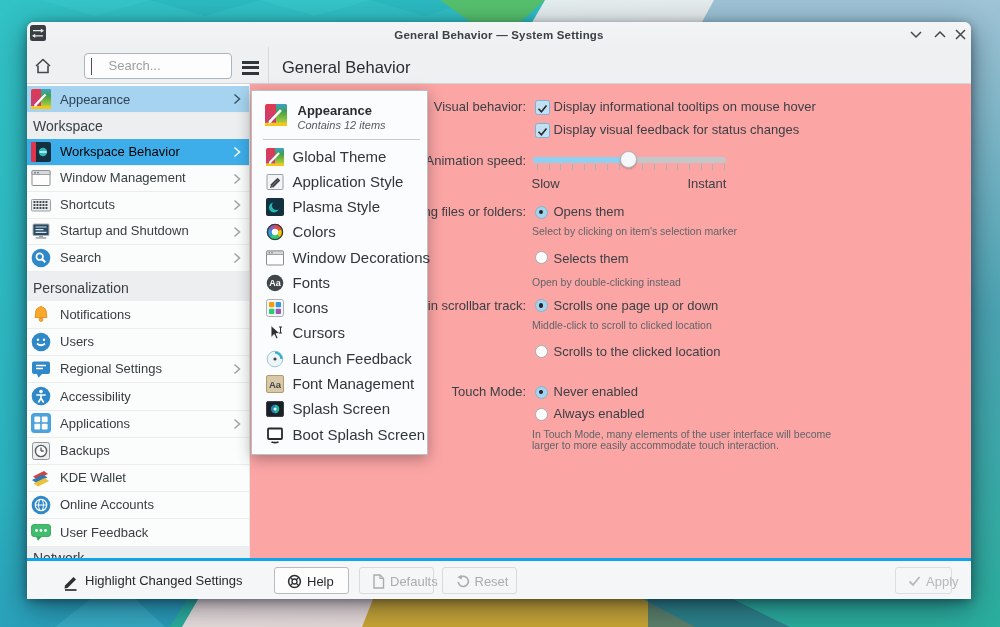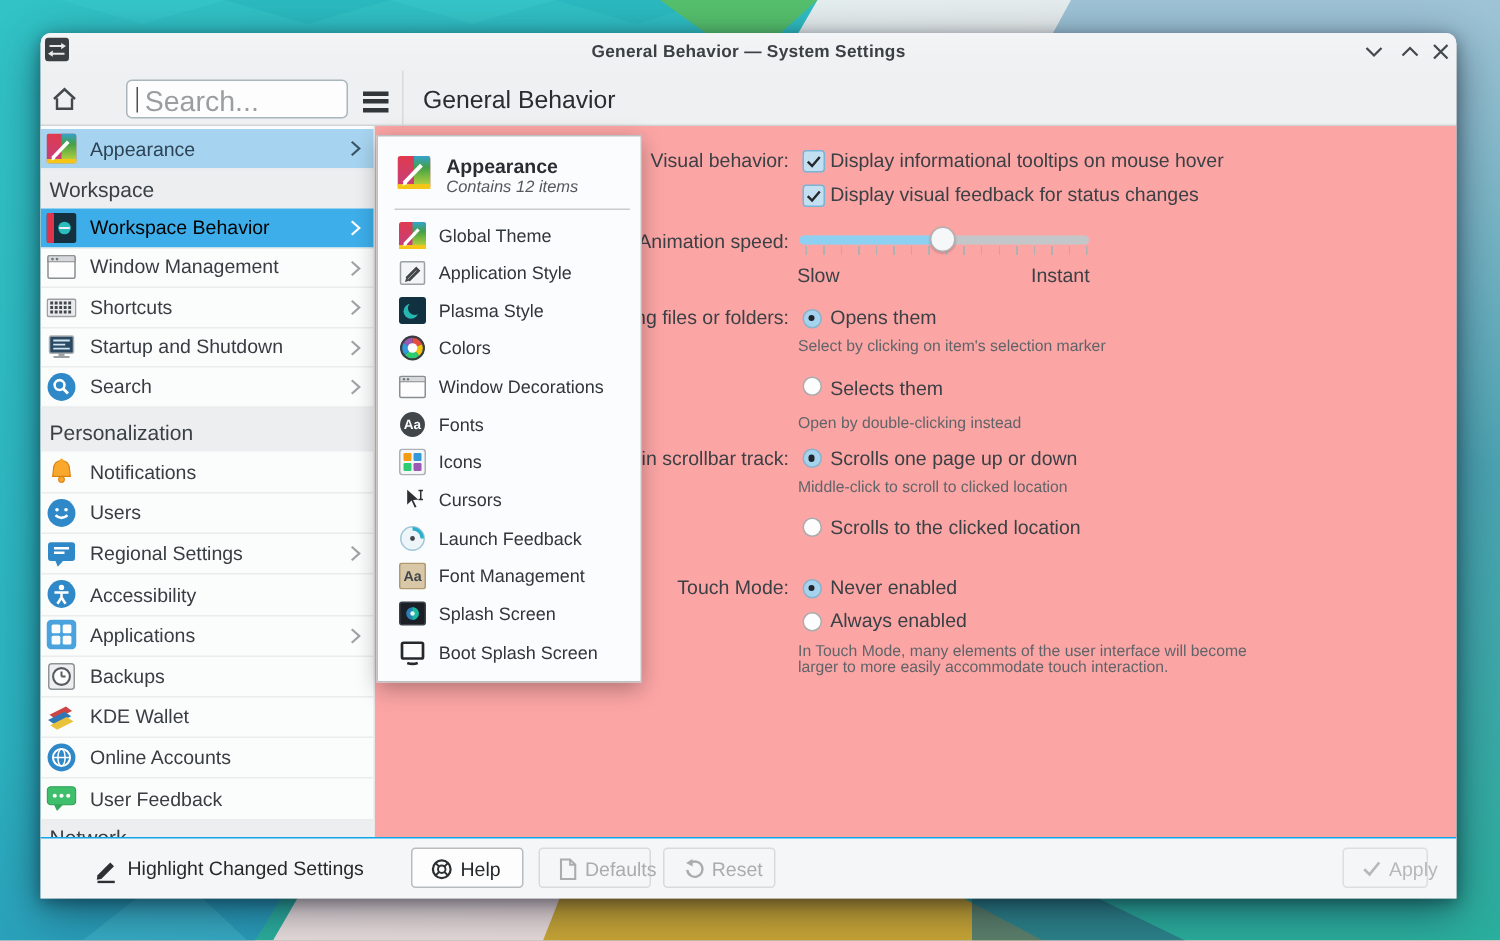--- a/index.html
+++ b/index.html
@@ -14,21 +14,21 @@
 }
 
 #titlebar { position:absolute; left:0; top:0; width:944px; height:25px; background:linear-gradient(#f3f4f5,#eff0f1); }
 #title { position:absolute; left:0; right:0; top:0; height:25px; line-height:27px; text-align:center; font-size:11.5px; font-weight:600; letter-spacing:0.2px; color:#3b4045; }
 #appicon { position:absolute; left:3px; top:3px; width:16px; height:16px; }
 .winbtn { position:absolute; top:7px; }
 
 #toolbar { position:absolute; left:0; top:25px; width:944px; height:36px; background:#eff0f1; }
 #homebtn { position:absolute; left:7px; top:10px; width:18px; height:18px; }
 #searchbox { position:absolute; left:56.5px; top:5.5px; width:148px; height:26px; background:#fdfdfd; border:1px solid #a9b6bd; border-radius:4px; }
-#searchbox span { position:absolute; left:12px; top:4.5px; font-size:19px; color:#9b9ea0; }
+#searchbox span { position:absolute; left:24px; top:4.5px; font-size:13px; color:#9b9ea0; }
 #searchbox i { position:absolute; left:6.5px; top:4px; width:1.2px; height:17px; background:#4a4f53; }
 #burger { position:absolute; left:215px; top:13.5px; width:16.5px; height:15px; }
 #burger div { position:absolute; left:0; width:16.5px; height:3.2px; background:#31363b; }
 #vsep { position:absolute; left:241px; top:25px; width:1px; height:36px; background:#d8dadb; }
 #pagetitle { position:absolute; left:255px; top:25px; height:36px; line-height:41px; font-size:16.5px; font-weight:400; color:#292d31; }
 #hsep { position:absolute; left:0; top:61px; width:944px; height:1px; background:#d2d4d6; }
 
 #sidebar { position:absolute; left:0; top:62px; width:223px; height:474px; background:#fbfcfc; overflow:hidden; border-right:1px solid #e4e6e7; }
 .row { position:absolute; left:0; width:223px; }
 .row .ic { position:absolute; left:4px; width:20px; height:20px; }
@@ -41,24 +41,24 @@
 #content { position:absolute; left:223px; top:62px; width:721px; height:474px; background:#fca5a5; }
 .flabel { position:absolute; font-size:13px; color:#3b4045; text-align:right; white-space:nowrap; }
 .ctext  { position:absolute; left:303.5px; font-size:13px; color:#3b4045; white-space:nowrap; }
 .stext  { position:absolute; left:282px; font-size:10.5px; color:#606468; white-space:nowrap; }
 .cb { position:absolute; left:284.5px; width:15px; height:15px; border:1px solid #79b3d5; background:#c3e0f2; border-radius:2.5px; }
 .radio { position:absolute; left:284.5px; width:13px; height:13px; border-radius:50%; background:#fdfdfd; border:1px solid #a8acae; }
 .radio.sel { background:#a5d2ec; border-color:#87b4cc; }
 .radio.sel::after { content:""; position:absolute; left:3.3px; top:3.3px; width:4.4px; height:4.4px; border-radius:50%; background:#20262b; }
 
 #popup { position:absolute; left:223.5px; top:68px; width:177px; height:365px; background:#fbfcfd; border:1px solid #bdc0c2; box-shadow:0 4px 14px rgba(0,0,0,0.3); }
-#popup .pit { position:absolute; left:41px; font-size:12px; color:#31363b; white-space:nowrap; }
+#popup .pit { position:absolute; left:41px; font-size:15px; color:#31363b; white-space:nowrap; }
 #popup .pic { position:absolute; left:14px; width:18px; height:18px; }
 
-#bottombar { position:absolute; left:0; top:536px; width:944px; height:41px; background:#f5f6f7; border-top:1px solid #0ea5e9; }
+#bottombar { position:absolute; left:0; top:536px; width:944px; height:41px; background:#f5f6f7; border-top:3px solid #0ea5e9; }
 .btn { position:absolute; top:6px; height:27px; border-radius:3px; font-size:13px; }
 .btn .lbl { position:absolute; top:0; height:27px; line-height:27px; }
 </style>
 </head>
 <body>
 <svg id="wall" viewBox="0 0 1000 627" preserveAspectRatio="none">
   <defs>
     <linearGradient id="rg" x1="0" y1="0" x2="0" y2="1">
       <stop offset="0" stop-color="#9fc3d6"></stop>
       <stop offset="0.5" stop-color="#4ba3b2"></stop>

